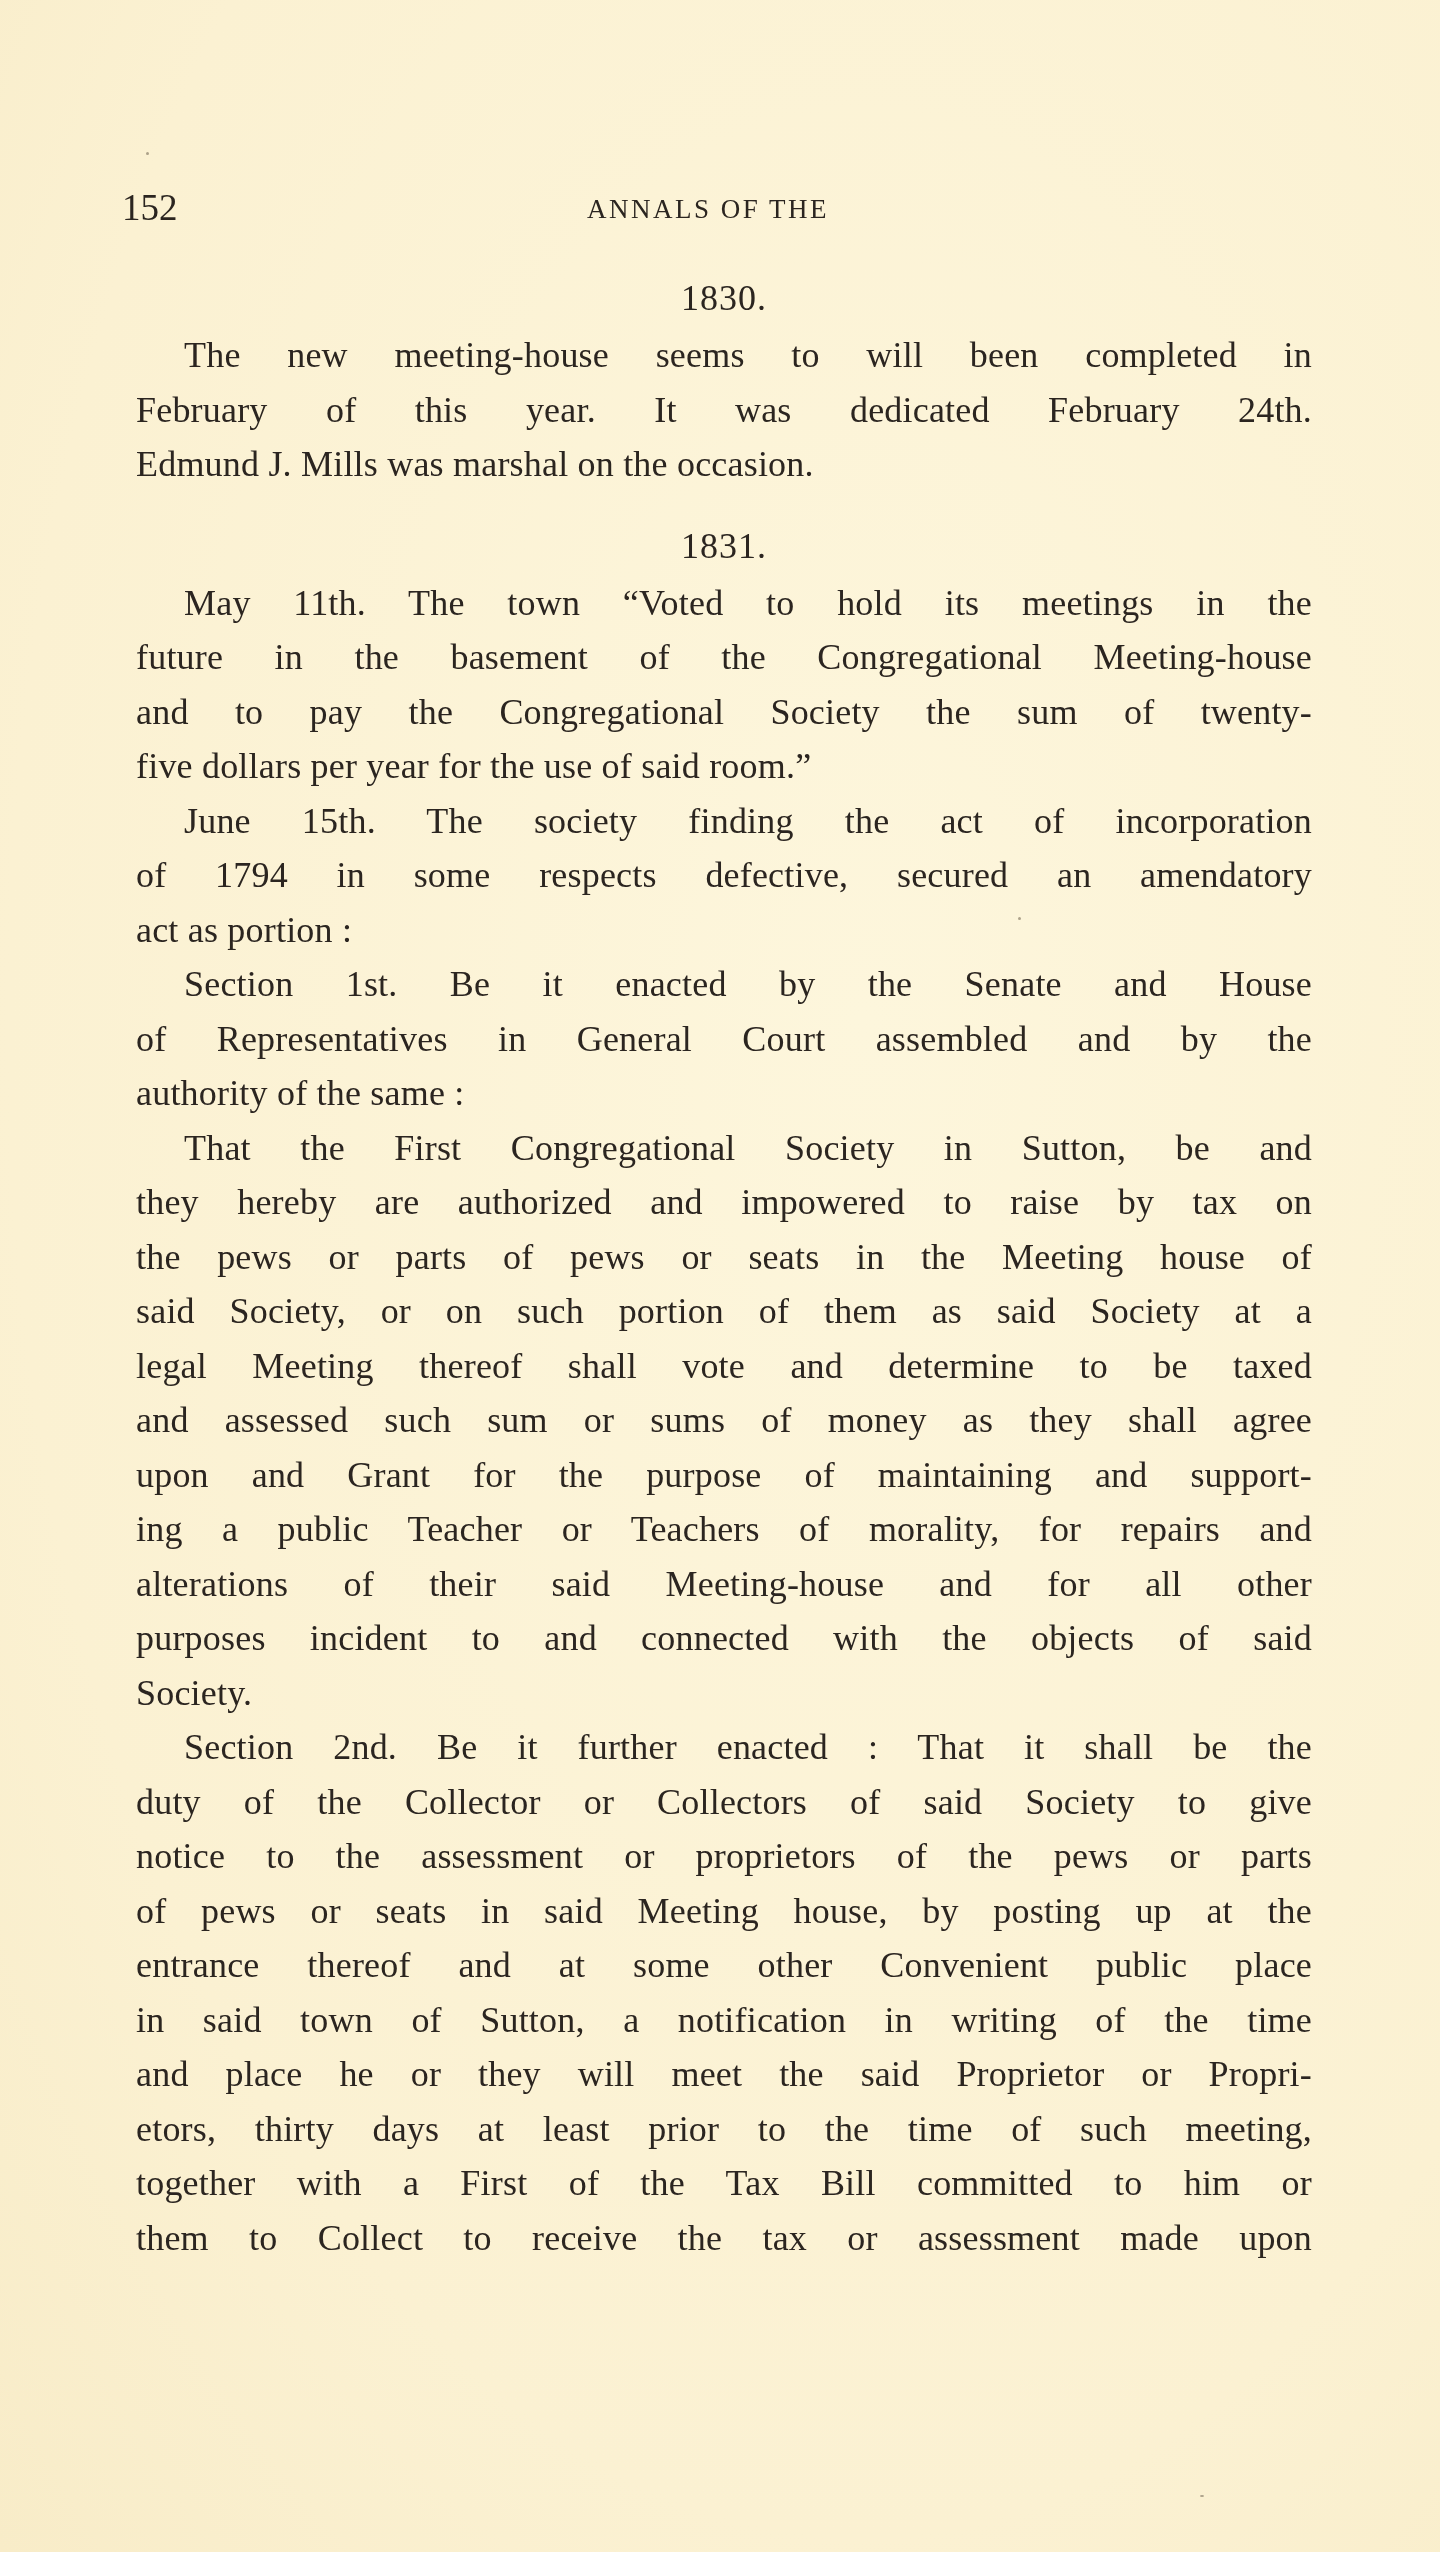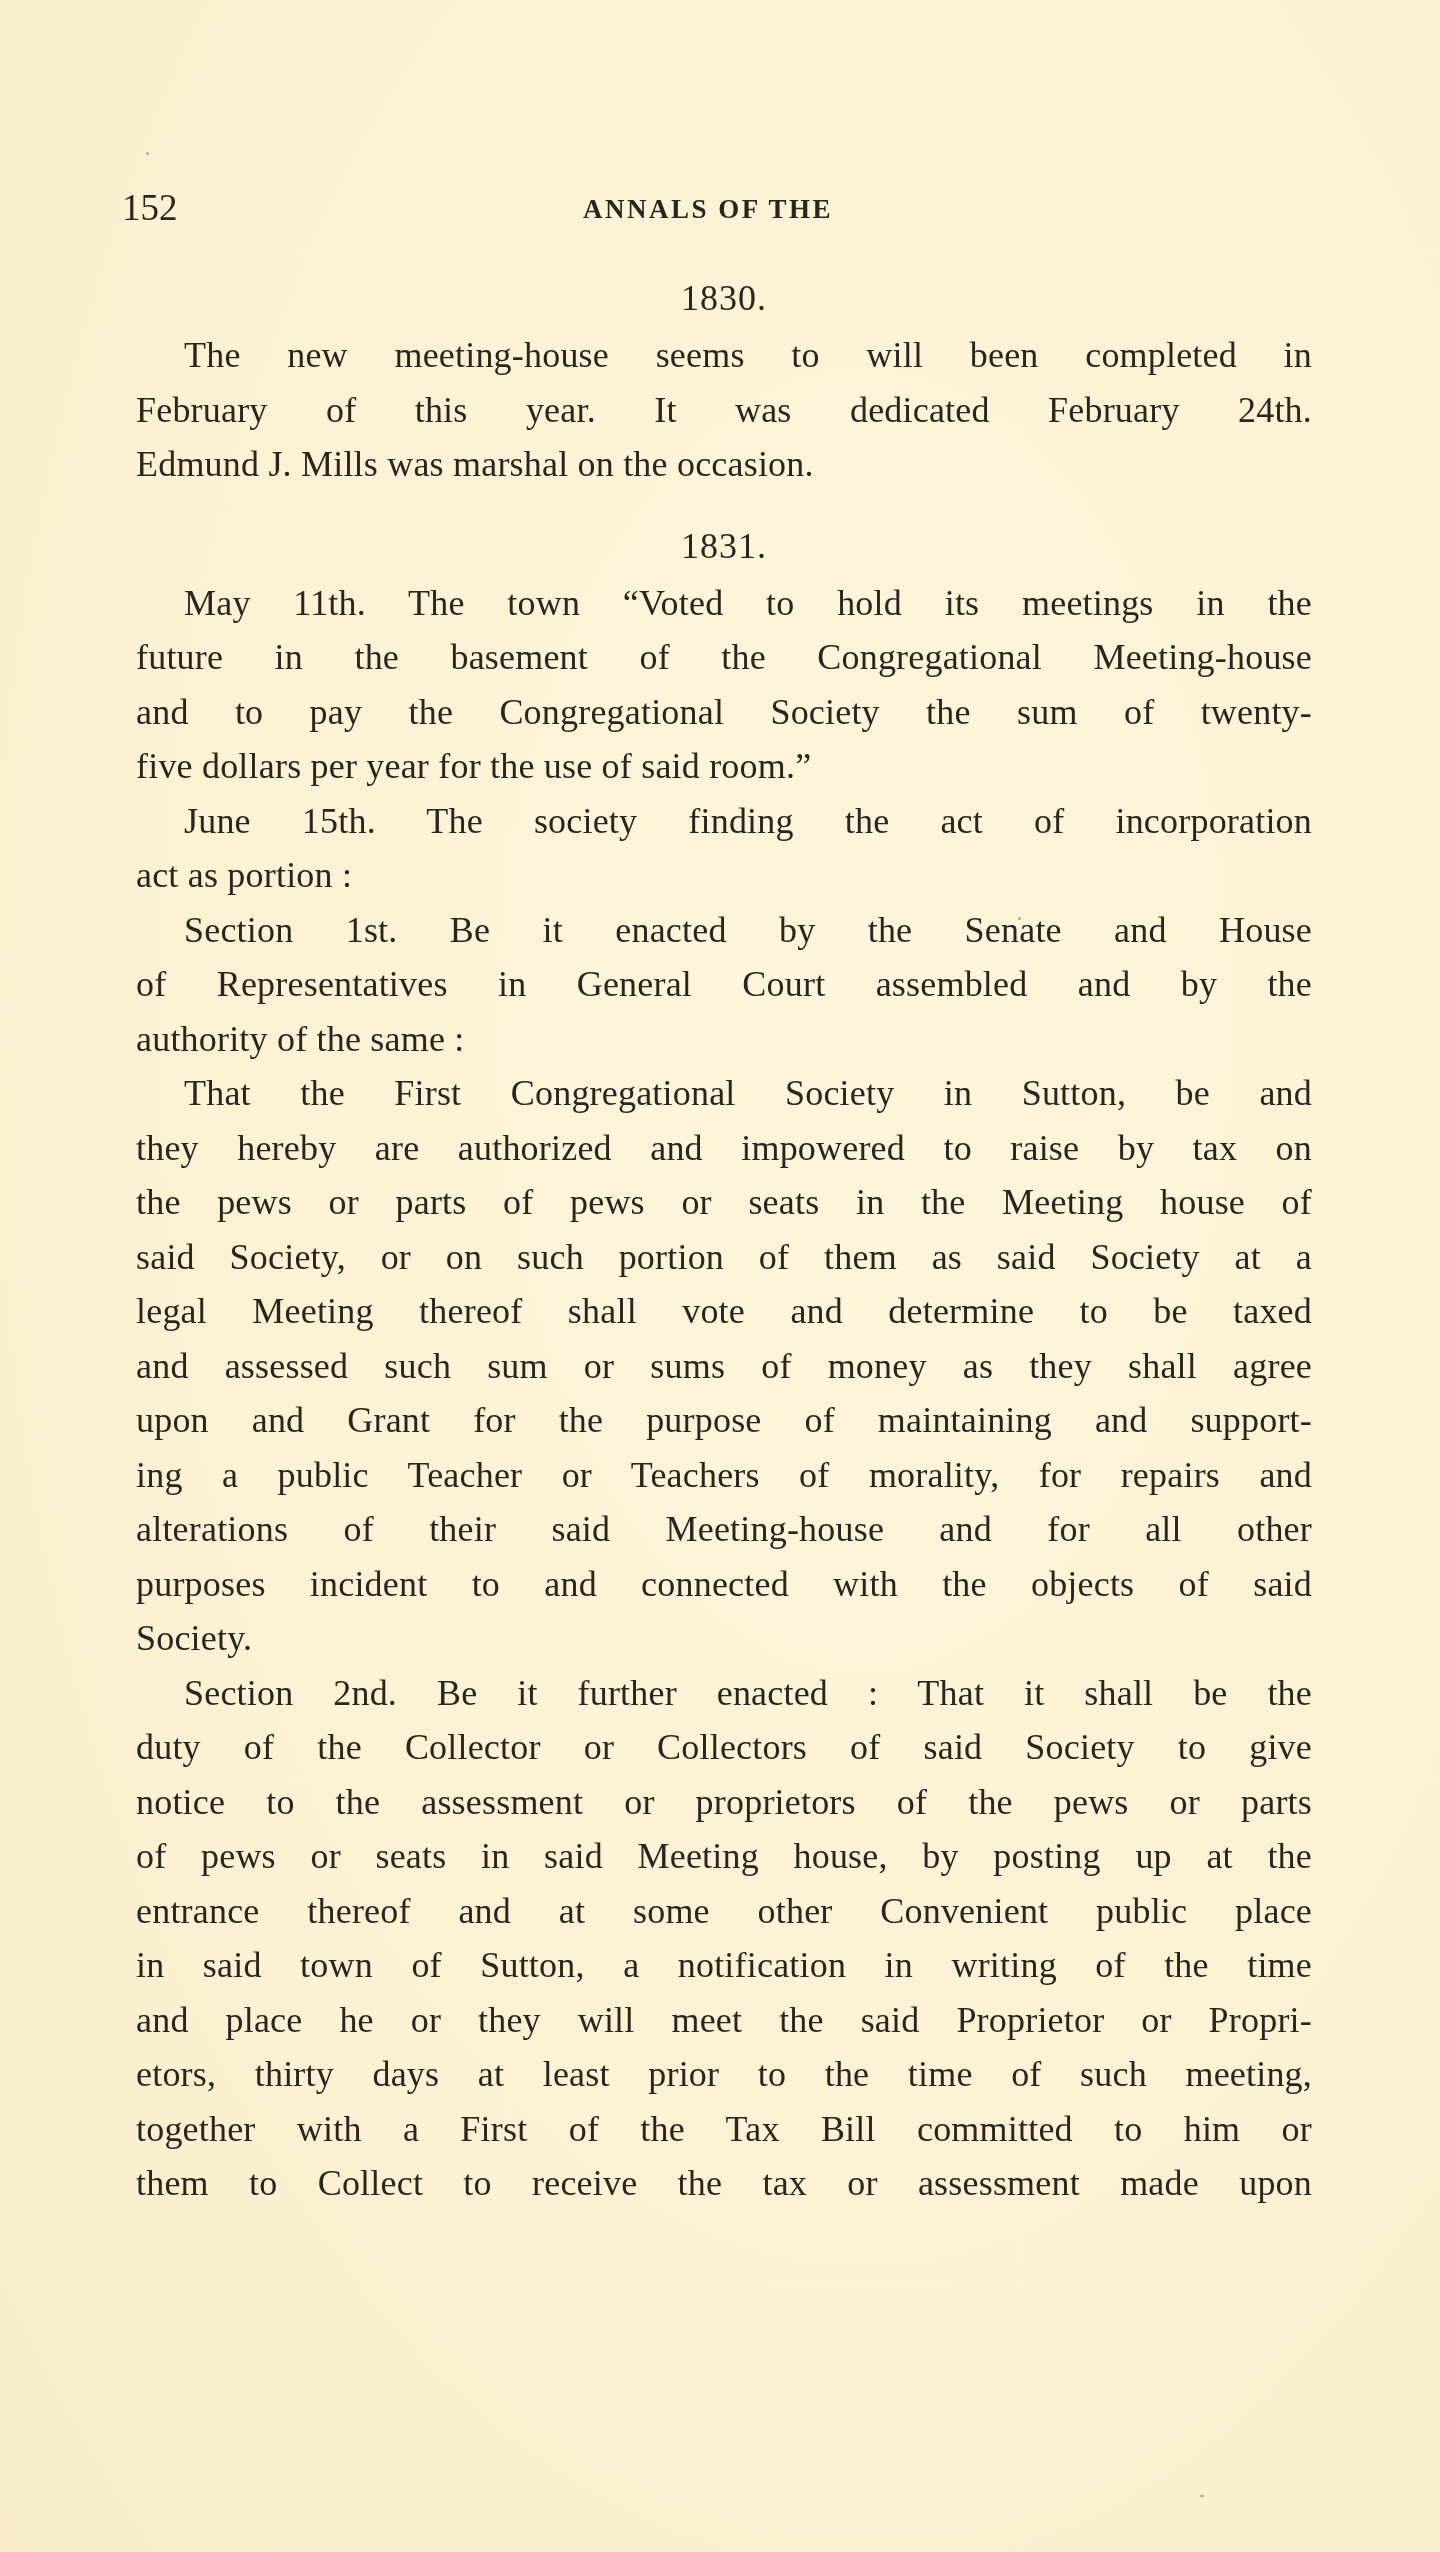--- a/index.html
+++ b/index.html
@@ -38,21 +38,21 @@
     letter-spacing: 0px;
   }
   .header-title {
     position: absolute;
     left: 0;
     width: 1176px;
     top: 8px;
     text-align: center;
     font-size: 27px;
     letter-spacing: 2.5px;
-    font-weight: bold;
+    font-weight: normal;
     padding-left: 0;
   }
   .body-text {
     position: absolute;
     top: 268px;
     left: 16px;
     width: 1176px;
   }
   .line {
     font-size: 36px;
@@ -115,20 +115,21 @@
 
     <div>
       <div class="line indent">May 11th. The town “Voted to hold its meetings in the</div>
       <div class="line">future in the basement of the Congregational Meeting-house</div>
       <div class="line">and to pay the Congregational Society the sum of twenty-</div>
       <div class="line last">five dollars per year for the use of said room.”</div>
     </div>
 
     <div>
       <div class="line indent">June 15th. The society finding the act of incorporation</div>
+      <div class="line">of 1794 in some respects defective, secured an amendatory</div>
       <div class="line last">act as portion :</div>
     </div>
 
 
     <div>
       <div class="line indent">Section 1st. Be it enacted by the Senate and House</div>
       <div class="line">of Representatives in General Court assembled and by the</div>
       <div class="line last">authority of the same :</div>
     </div>
 

